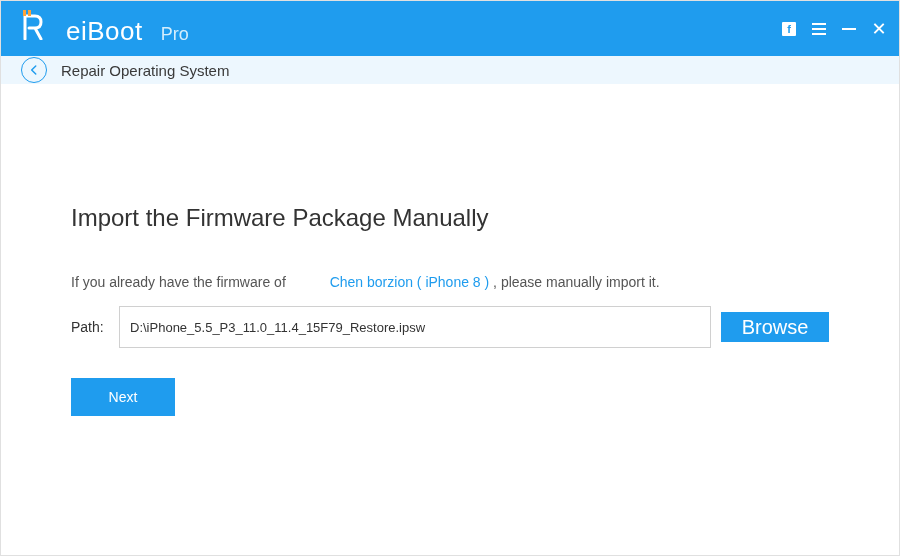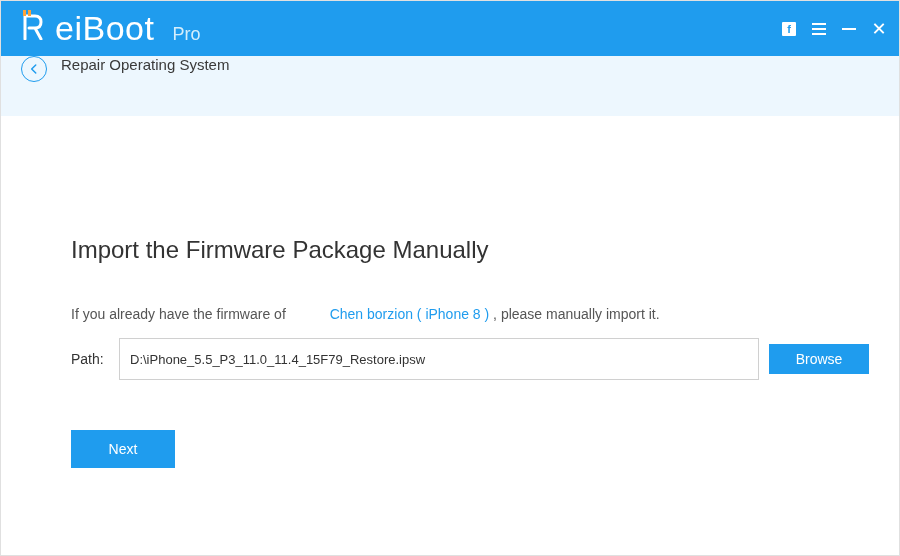--- a/index.html
+++ b/index.html
@@ -32,24 +32,25 @@
     .logo-wrap {
       display: flex;
       align-items: baseline;
       gap: 10px;
     }
     .logo-r {
       display: flex;
       align-items: flex-start;
     }
     .logo-text {
-      font-size: 34px;
+      font-size: 26px;
       font-weight: 400;
       letter-spacing: 0.5px;
       color: #fff;
+      margin-left: 11px;
     }
     .logo-pro {
       font-size: 18px;
       font-weight: 300;
       color: #d4eefc;
       margin-left: 8px;
     }
     .titlebar-actions {
       margin-left: auto;
       display: flex;
@@ -91,24 +92,24 @@
       width: 14px;
       height: 2px;
       background: #fff;
     }
     .x-shape {
       font-size: 18px;
       font-weight: 300;
       line-height: 1;
     }
     .subheader {
-      height: 60px;
+      height: 28px;
       background: #edf7fe;
       display: flex;
-      align-items: flex-start;
+      align-items: center;
       padding: 0 20px;
     }
     .back-btn {
       width: 26px;
       height: 26px;
       border-radius: 50%;
       border: 1.5px solid #1f9cee;
       display: flex;
       align-items: center;
       justify-content: center;
@@ -119,21 +120,21 @@
     .back-btn svg {
       width: 14px;
       height: 14px;
     }
     .subheader-title {
       font-size: 15px;
       color: #3a3a3a;
     }
     .content {
       flex: 1;
-      padding: 120px 30px 0 70px;
+      padding: 120px 70px 0 70px;
       position: relative;
       border-radius: 21px;
     }
     .page-title {
       font-size: 24px;
       color: #333;
       font-weight: 500;
       margin-bottom: 42px;
     }
     .instruction {
@@ -142,43 +143,43 @@
       margin-bottom: 16px;
     }
     .instruction .link {
       color: #1f9cee;
       margin-left: 40px;
     }
     .path-row {
       display: flex;
       align-items: center;
       gap: 10px;
-      margin-bottom: 50px;
+      margin-bottom: 30px;
     }
     .path-label {
       font-size: 14px;
       color: #333;
       width: 38px;
     }
     .path-input {
       flex: 1;
       height: 42px;
       border: 1px solid #d0d0d0;
       padding: 0 10px;
       font-size: 13px;
       color: #333;
       outline: none;
     }
     .browse-btn {
-      width: 100px;
+      width: 108px;
       height: 30px;
       background: #1f9cee;
       color: #fff;
       border: none;
-      font-size: 14px;
+      font-size: 20px;
       cursor: pointer;
     }
     .next-btn {
       width: 104px;
       height: 38px;
       background: #1f9cee;
       color: #fff;
       border: none;
       font-size: 14px;
       font-weight: 500;

